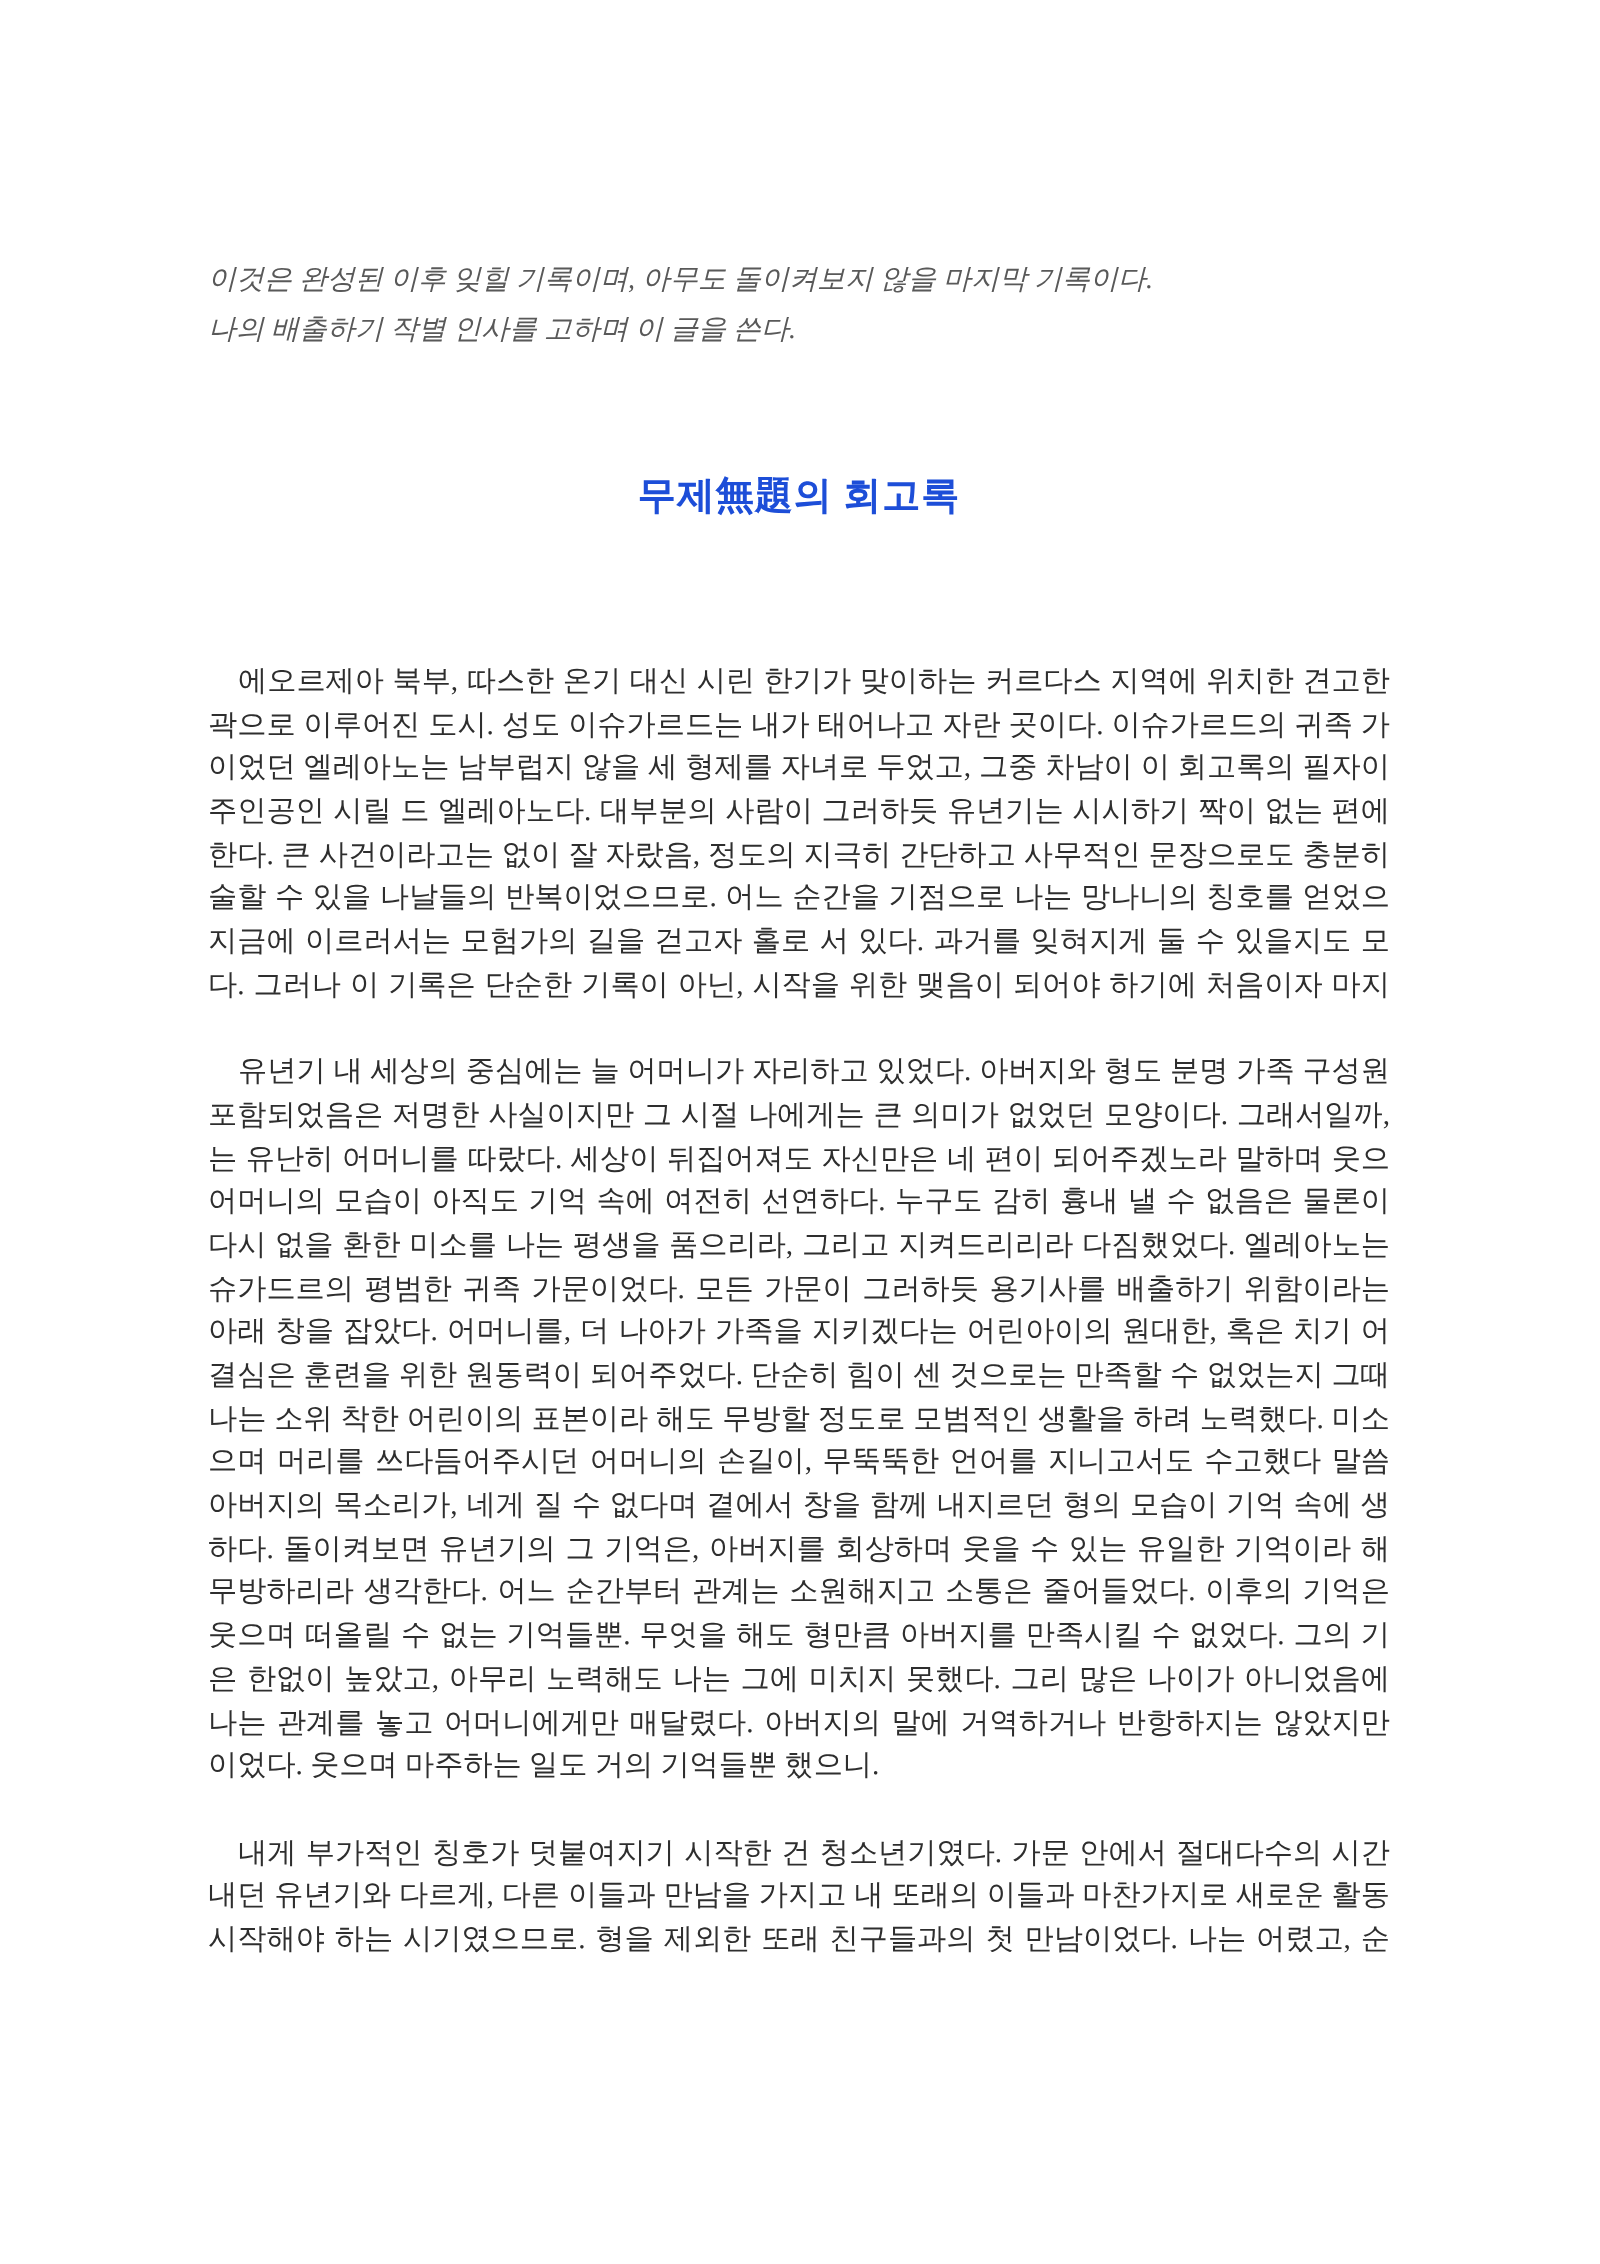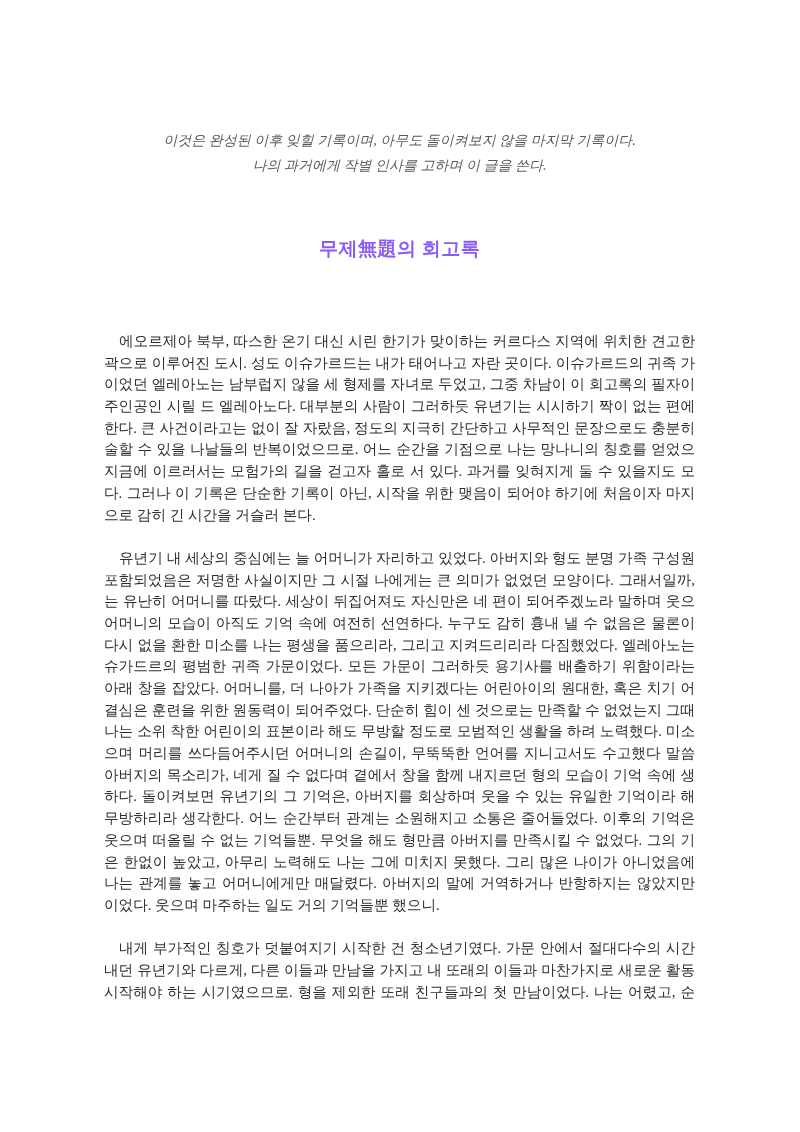--- a/index.html
+++ b/index.html
@@ -17,34 +17,34 @@
   .page {
     box-sizing: border-box;
     width: 800px;
     height: 1132px;
     padding: 0 105px 0 104px;
     background: #ffffff;
   }
   
   .epigraph {
     padding-top: 128px;
-    text-align: center;
+    text-align: left;
     font-style: italic;
     font-size: 14px;
     line-height: 25px;
     color: #595959;
   }
   
   .doc-title {
     margin: 57px 0 0 0;
     text-align: center;
     font-size: 19px;
     line-height: 27px;
     font-weight: bold;
-    color: #8b5cf6;
+    color: #1d4ed8;
     letter-spacing: 0.5px;
   }
   
   .body-text {
     margin-top: 69px;
     font-size: 14.6px;
     color: #2e2e2e;
   }
   .paragraph { margin: 0; }
   .paragraph + .paragraph { margin-top: 21.7px; }
@@ -62,37 +62,36 @@
     text-align-last: left;
   }
 </style>
 </head>
 <body>
 
 <div class="page">
 
   <div class="epigraph">
     <div class="epi-line">이것은 완성된 이후 잊힐 기록이며, 아무도 돌이켜보지 않을 마지막 기록이다.</div>
-    <div class="epi-line">나의 과거에게 작별 인사를 고하며 이 글을 쓴다.</div>
+    <div class="epi-line">나의 배출하기 작별 인사를 고하며 이 글을 쓴다.</div>
   </div>
 
   <h1 class="doc-title">무제無題의 회고록</h1>
 
   <div class="body-text">
 
     <div class="paragraph">
       <div class="line indent">에오르제아 북부, 따스한 온기 대신 시린 한기가 맞이하는 커르다스 지역에 위치한 견고한 성</div>
       <div class="line">곽으로 이루어진 도시. 성도 이슈가르드는 내가 태어나고 자란 곳이다. 이슈가르드의 귀족 가문</div>
       <div class="line">이었던 엘레아노는 남부럽지 않을 세 형제를 자녀로 두었고, 그중 차남이 이 회고록의 필자이자</div>
       <div class="line">주인공인 시릴 드 엘레아노다. 대부분의 사람이 그러하듯 유년기는 시시하기 짝이 없는 편에 속</div>
       <div class="line">한다. 큰 사건이라고는 없이 잘 자랐음, 정도의 지극히 간단하고 사무적인 문장으로도 충분히 서</div>
       <div class="line">술할 수 있을 나날들의 반복이었으므로. 어느 순간을 기점으로 나는 망나니의 칭호를 얻었으며</div>
       <div class="line">지금에 이르러서는 모험가의 길을 걷고자 홀로 서 있다. 과거를 잊혀지게 둘 수 있을지도 모른</div>
       <div class="line">다. 그러나 이 기록은 단순한 기록이 아닌, 시작을 위한 맺음이 되어야 하기에 처음이자 마지막</div>
-      <div class="line last">으로 감히 긴 시간을 거슬러 본다.</div>
     </div>
 
     <div class="paragraph">
       <div class="line indent">유년기 내 세상의 중심에는 늘 어머니가 자리하고 있었다. 아버지와 형도 분명 가족 구성원에</div>
       <div class="line">포함되었음은 저명한 사실이지만 그 시절 나에게는 큰 의미가 없었던 모양이다. 그래서일까, 나</div>
       <div class="line">는 유난히 어머니를 따랐다. 세상이 뒤집어져도 자신만은 네 편이 되어주겠노라 말하며 웃으시던</div>
       <div class="line">어머니의 모습이 아직도 기억 속에 여전히 선연하다. 누구도 감히 흉내 낼 수 없음은 물론이고</div>
       <div class="line">다시 없을 환한 미소를 나는 평생을 품으리라, 그리고 지켜드리리라 다짐했었다. 엘레아노는 이</div>
       <div class="line">슈가드르의 평범한 귀족 가문이었다. 모든 가문이 그러하듯 용기사를 배출하기 위함이라는 목적</div>
       <div class="line">아래 창을 잡았다. 어머니를, 더 나아가 가족을 지키겠다는 어린아이의 원대한, 혹은 치기 어린</div>

